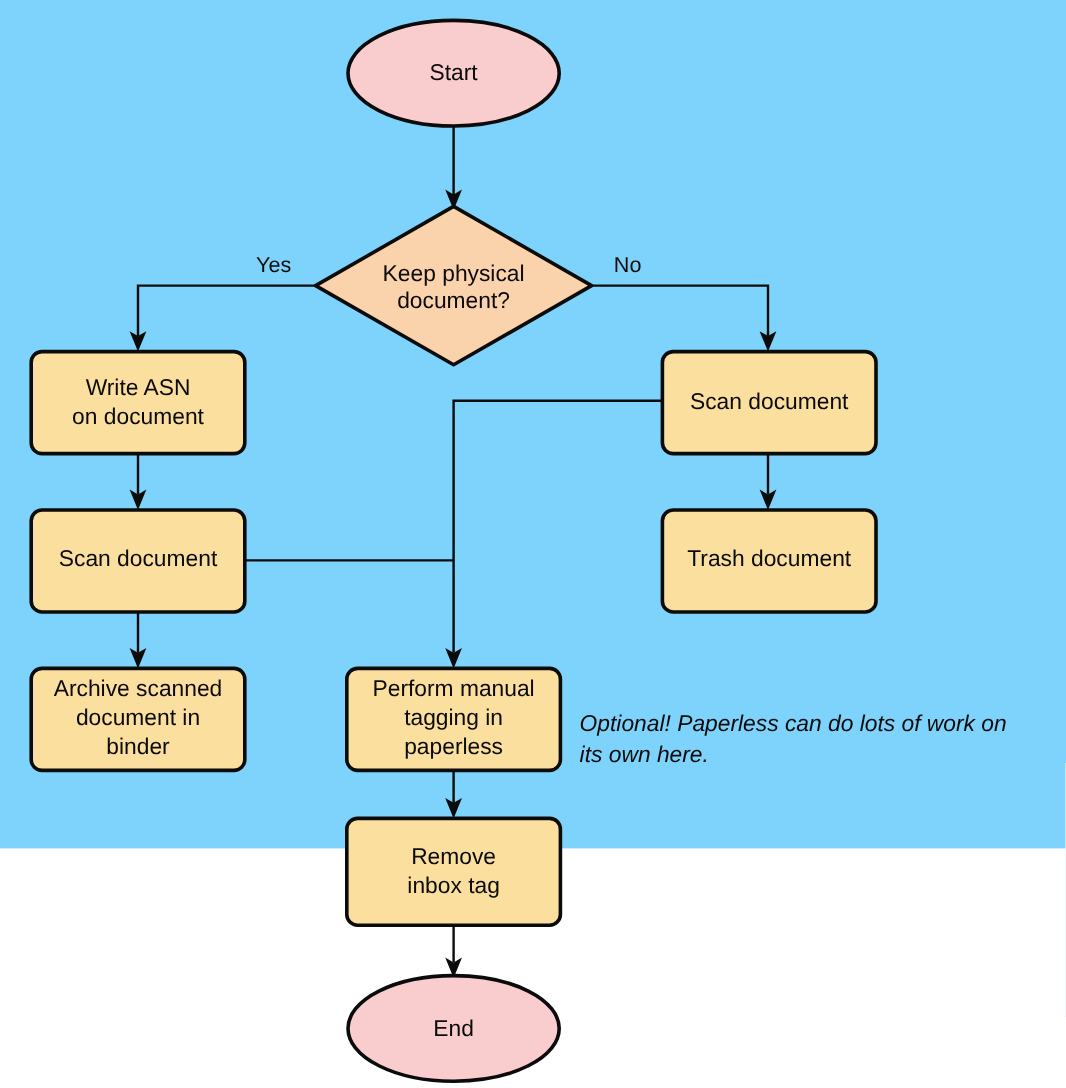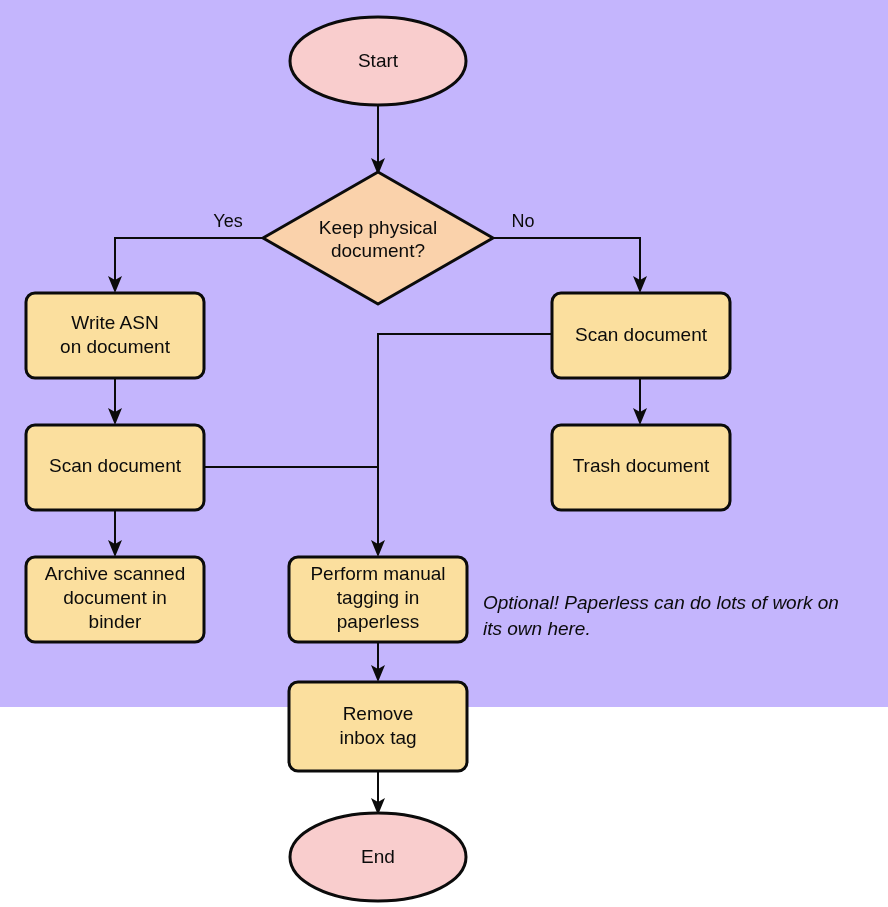--- a/index.html
+++ b/index.html
@@ -11,21 +11,21 @@
   body {
     width: 888px;
     height: 907px;
     font-family: "Liberation Sans", sans-serif;
     overflow: hidden;
   }
   #flow-root {
     position: relative;
     width: 888px;
     height: 707px;
-    background: #c4b5fd;
+    background: #7dd3fc;
   }
   svg.flow-canvas {
     display: block;
     width: 888px;
     height: 907px;
   }
   .node-shape {
     stroke: #0b0b0b;
     stroke-width: 3;
     stroke-linejoin: round;

